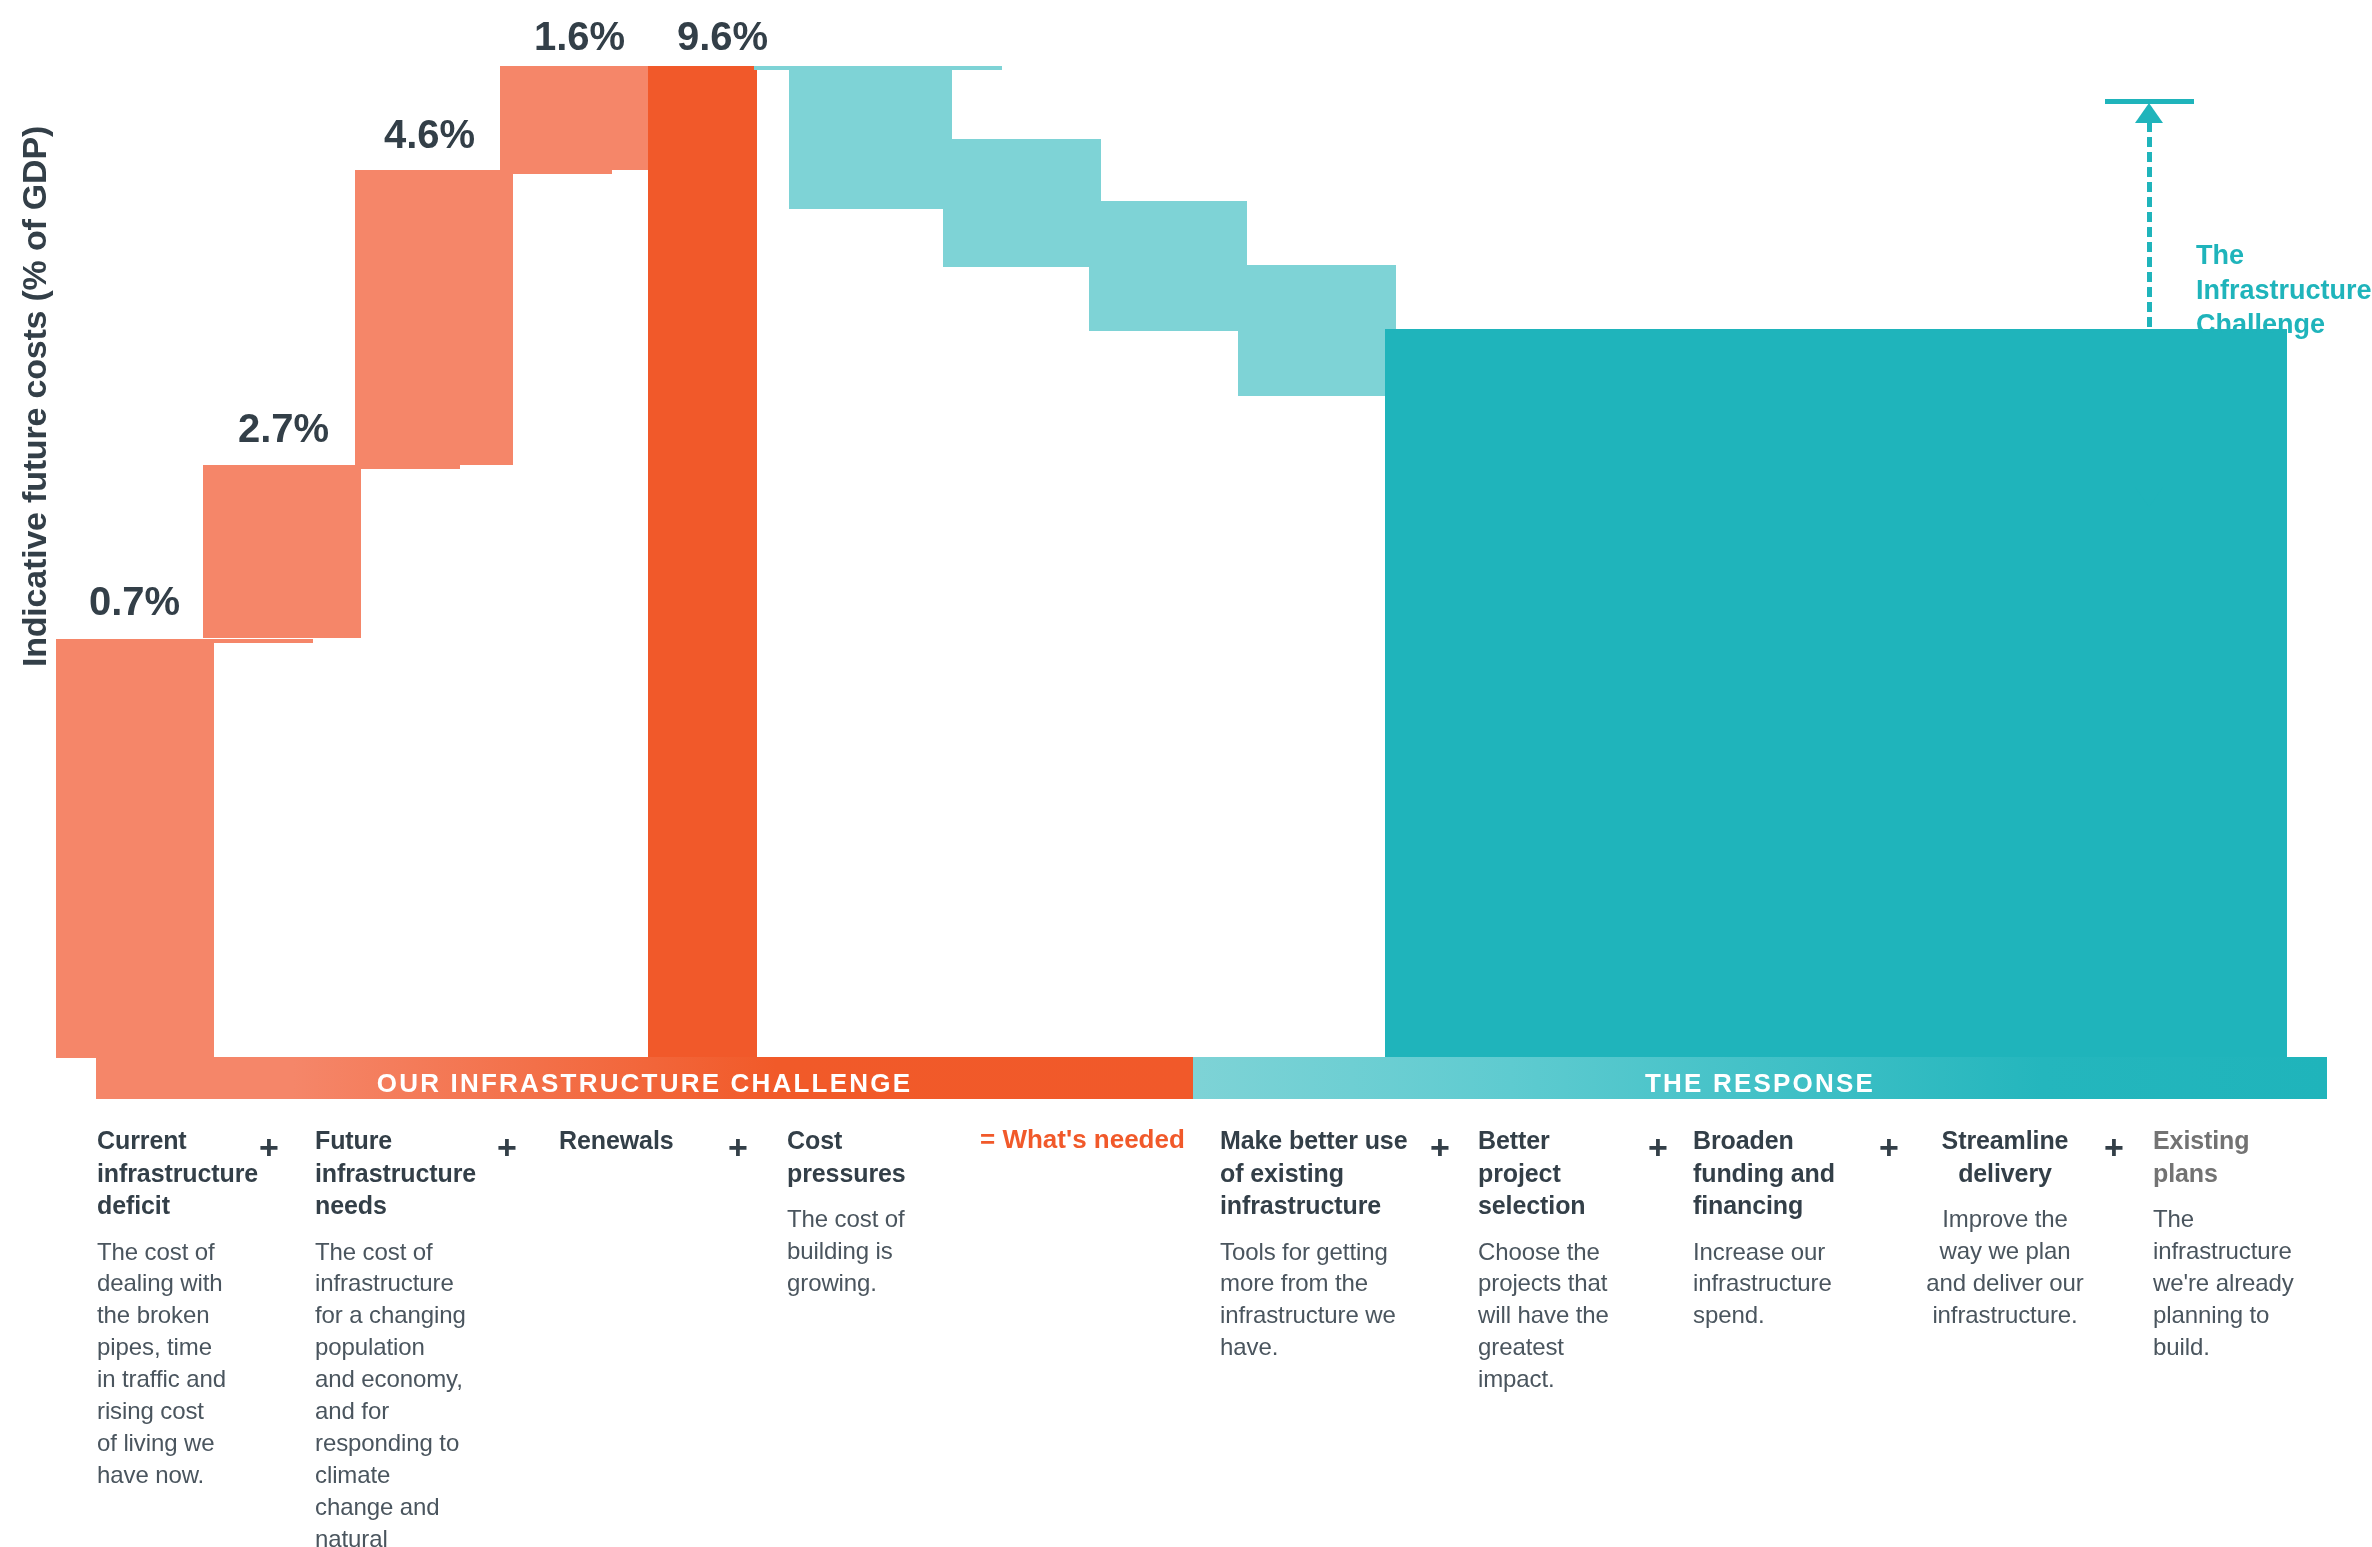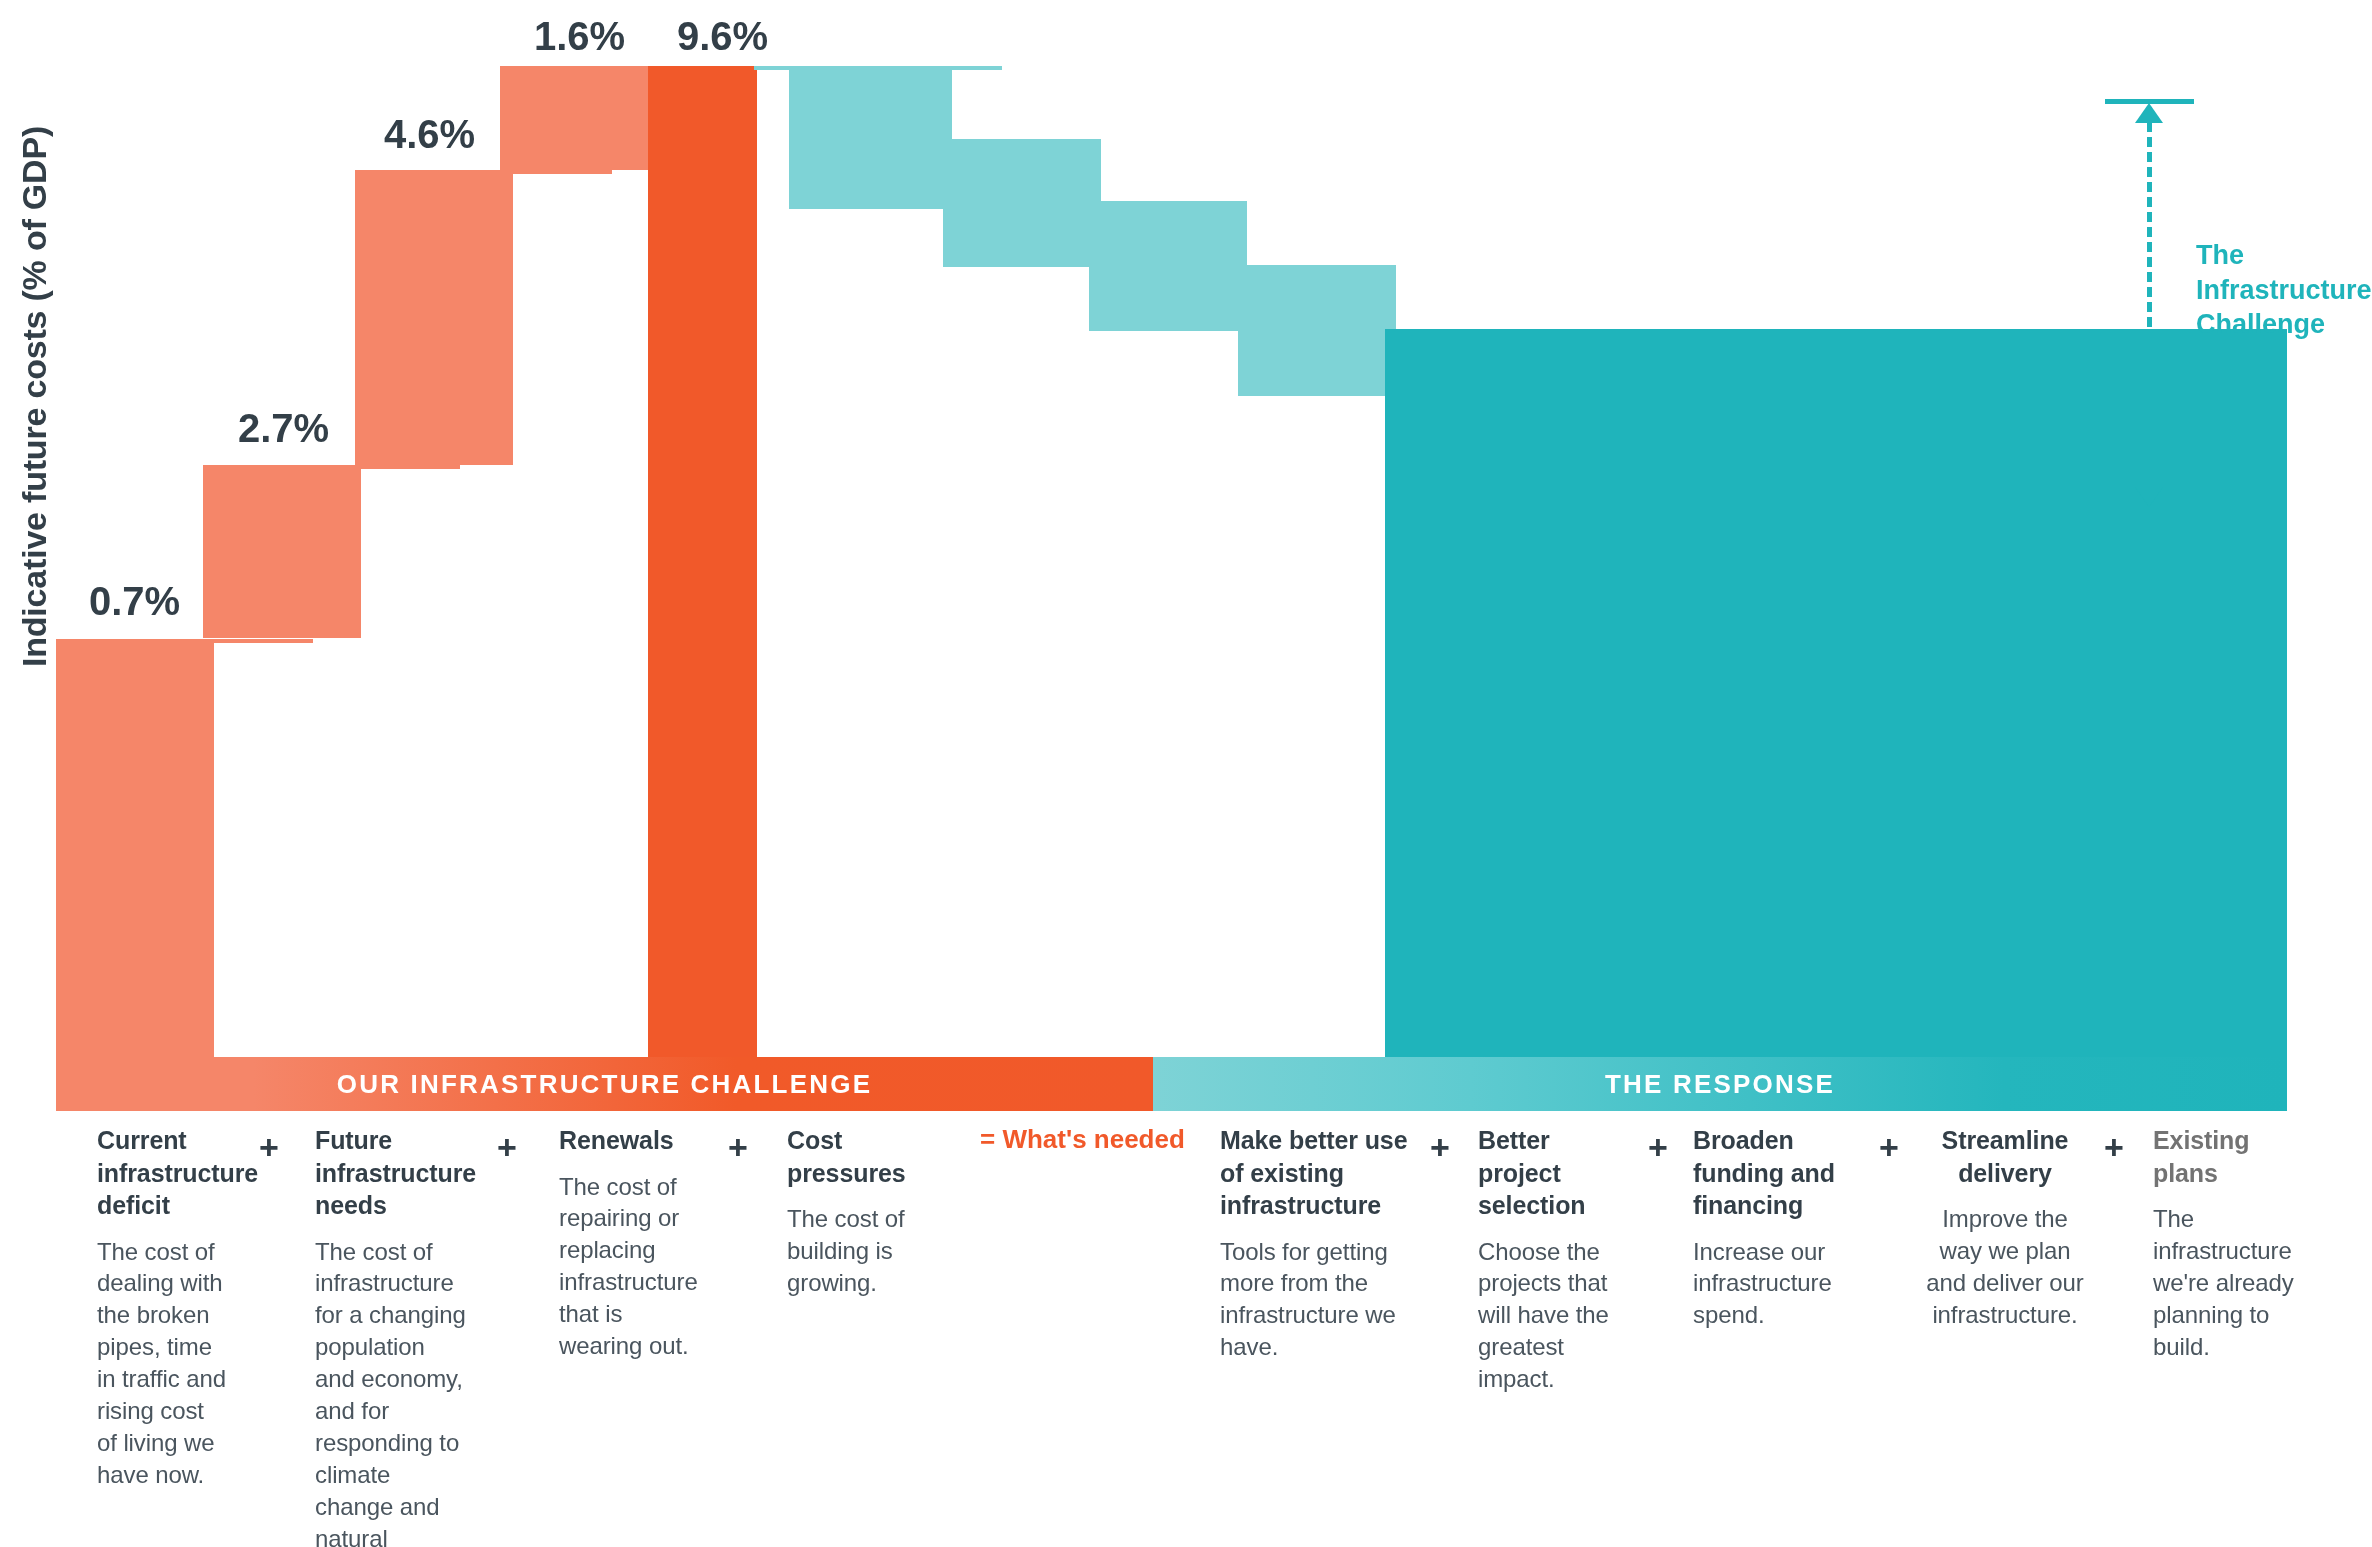--- a/index.html
+++ b/index.html
@@ -35,22 +35,22 @@
     left: 0; top: 0;
     width: 2372px; height: 1099px;
   }
 
   .bar { position: absolute; }
   .connector { position: absolute; height: 4px; }
 
   
   .banner {
     position: absolute;
-    height: 54px;
-    display: flex; align-items: center; justify-content: center;
+    height: 42px;
+    display: flex; align-items: flex-end; justify-content: center; margin-left: 40px;
   }
   .banner span {
     color: #ffffff;
     font-weight: bold;
     font-size: 26px;
     letter-spacing: 2.2px;
   }
   #banner-left  { left: 56px;  top: 1057px; width: 1097px; background: linear-gradient(to right, #f58669 0%, #f58669 18%, #f15a29 62%, #f1592a 100%); }
   #banner-right { left: 1153px; top: 1057px; width: 1134px; background: linear-gradient(to right, #7ed3d6 0%, #5ecbd0 28%, #24b6bd 75%, #1fb4bb 100%); }
 
@@ -184,21 +184,20 @@
     <div class="plus" style="left:259px;">+</div>
 
     <div class="col" style="left:315px; width:151px;">
       <div class="title">Future infrastructure needs</div>
       <div class="desc">The cost of infrastructure for a changing population and economy, and for responding to climate change and natural hazards.</div>
     </div>
     <div class="plus" style="left:497px;">+</div>
 
     <div class="col" style="left:559px; width:139px;">
       <div class="title">Renewals</div>
-      <div class="desc">The cost of repairing or replacing infrastructure that is wearing out.</div>
     </div>
     <div class="plus" style="left:728px;">+</div>
 
     <div class="col" style="left:787px; width:119px;">
       <div class="title">Cost pressures</div>
       <div class="desc">The cost of building is growing.</div>
     </div>
 
     <div id="eq-needed" style="left:980px;">= What's needed</div>
 

